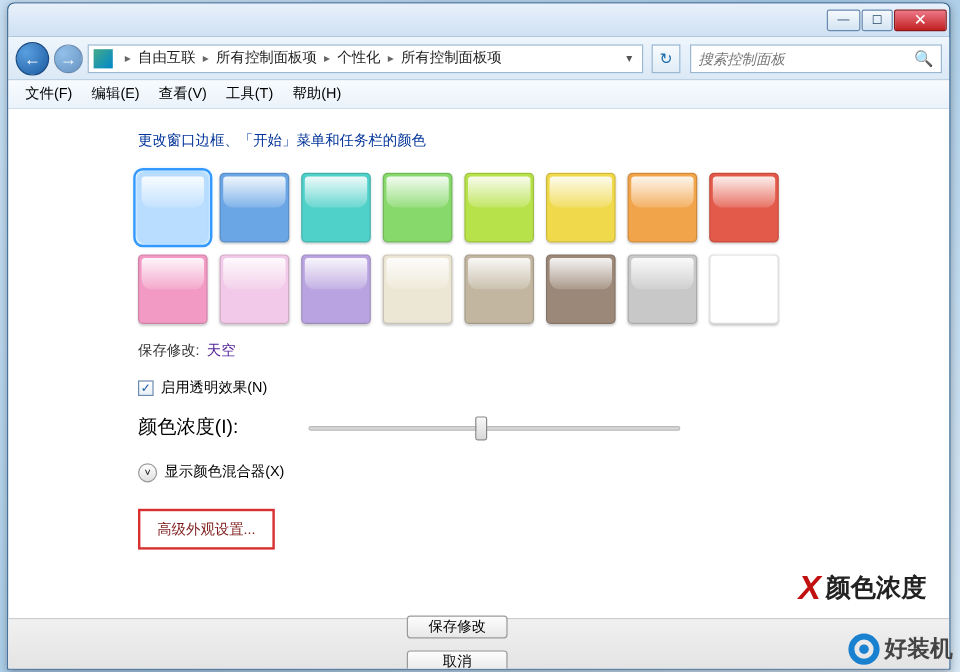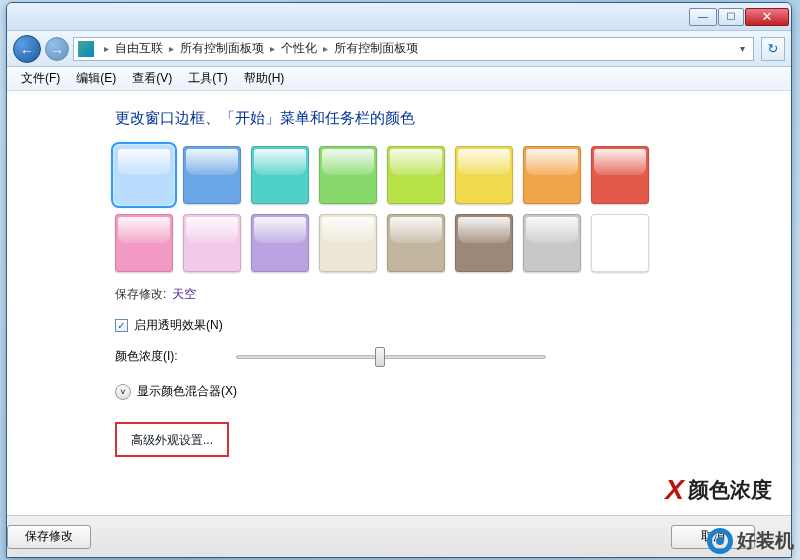--- a/index.html
+++ b/index.html
@@ -22,43 +22,43 @@
 .addr-dd { color: #555; padding: 0 4px; font-size: 10px; }
 .addr-refresh { width: 24px; height: 24px; border: 1px solid #9ab8d4; background: linear-gradient(#f8fbfe,#e0ecf6); margin-left: 3px; display:flex;align-items:center;justify-content:center;color:#1a6aa8;font-size:13px; }
 .search-wrap { width: 210px; height: 24px; background: #fff; border: 1px solid #9ab8d4; margin-left: 4px; display: flex; align-items: center; padding: 0 6px; }
 .search-input { flex: 1; border: none; outline: none; font-size: 12px; color: #999; font-style: italic; }
 .search-icon { color: #2a6ab0; font-size: 13px; }
 
 .menubar { height: 24px; background: linear-gradient(#f8fbfe, #eaf2fa); border-bottom: 1px solid #d0dde8; display: flex; align-items: center; padding: 0 6px; font-size: 12px; }
 .menu-item { padding: 0 8px; cursor: default; }
 
 .content { flex: 1; background: #fff; padding: 18px 0 0 108px; overflow: hidden; position: relative; }
-.heading { color: #003399; font-size: 15px; margin-bottom: 18px; }
+.heading { color: #003399; font-size: 12px; margin-bottom: 18px; }
 
 .swatch-grid { display: flex; flex-wrap: wrap; gap: 10px; width: 600px; margin-bottom: 14px; }
 .swatch { width: 58px; height: 58px; border-radius: 4px; position: relative; cursor: default; box-shadow: inset 0 0 0 1px rgba(0,0,0,0.15), 0 1px 2px rgba(0,0,0,0.2); }
 .swatch::before { content:""; position:absolute; top:3px; left:3px; right:3px; height:45%; border-radius:3px 3px 8px 8px; background: linear-gradient(rgba(255,255,255,0.9), rgba(255,255,255,0.15)); }
 .swatch.selected { outline: 2px solid #3399ff; outline-offset: 2px; box-shadow: 0 0 6px #6bf; }
 
 .field-row { font-size: 12px; margin-bottom: 14px; display: flex; align-items: center; }
 .field-label { color: #333; }
 .field-value { color: #4c1d95; margin-left: 6px; }
 .checkbox { width: 13px; height: 13px; border: 1px solid #6a8ab0; background: linear-gradient(#fff,#e8f0f8); margin-right: 6px; display:inline-flex;align-items:center;justify-content:center;font-size:10px;color:#1a5aa0; }
 
-.slider-row { display:flex; align-items:center; font-size:12px; margin-bottom:18px;text-align:right; }
+.slider-row { display:flex; align-items:center; font-size:16px; margin-bottom:18px;text-align:right; }
 .slider-track { width: 310px; height: 4px; background: #d8d8d8; border:1px solid #bbb; border-radius:2px; margin-left: 58px; position: relative; }
 .slider-thumb { position:absolute; top:-9px; left: 45%; width: 10px; height: 20px; background: linear-gradient(#f8f8f8,#d8d8d8); border:1px solid #888; border-radius:2px; }
 
 .expander { display:flex; align-items:center; font-size:12px; margin-bottom:22px; cursor:default; }
 .expander-chev { width:16px;height:16px;border:1px solid #999;border-radius:50%;background:linear-gradient(#fff,#e0e0e0);display:flex;align-items:center;justify-content:center;font-size:9px;margin-right:6px; }
 
 .adv-link-wrap { display:inline-block; border: 2px solid #d83030; padding: 6px 14px; }
-.adv-link { color: #0f172a; font-size: 12px; text-decoration: none; }
+.adv-link { color: #7f1d1d; font-size: 12px; text-decoration: none; }
 
-.footer { position:absolute; bottom:0; left:0; right:0; height:42px; background: linear-gradient(#f0f0f0,#e4e4e4); border-top:1px solid #ccc; display:flex; justify-content:space-between; align-items:center; padding-right: 36px; gap: 10px; }
+.footer { position:absolute; bottom:0; left:0; right:0; height:42px; background: linear-gradient(#f0f0f0,#e4e4e4); border-top:1px solid #ccc; display:flex; justify-content:center; align-items:center; padding-right: 36px; gap: 10px; flex-direction: column; }
 .footer-btn { width: 84px; height: 24px; font-size:12px; border:1px solid #9a9a9a; background:linear-gradient(#fdfdfd,#e8e8e8); border-radius:3px; cursor:default; }
 
 .watermark1 { position:absolute; right:28px; bottom:54px; font-size:21px; font-weight:bold; color:#222; display:flex;align-items:center; pointer-events:none; }
 .watermark1 .x { color:#c01010; font-size:28px; font-style:italic; margin-right:4px; }
 .watermark2 { position:absolute; right:6px; bottom:6px; font-size:19px; font-weight:bold; color:#444; display:flex;align-items:center; pointer-events:none; }
 .watermark2 .circ { width:26px;height:26px;border:5px solid #1a80d0;border-radius:50%;margin-right:4px;position:relative; }
 .watermark2 .circ::after{content:"";position:absolute;width:8px;height:8px;background:#1a80d0;border-radius:50%;top:4px;left:4px;}
 </style>
 </head>
 <body>
@@ -81,20 +81,24 @@
       <span class="crumb-sep">▸</span>
       <span class="crumb">所有控制面板项</span>
       <span class="crumb-sep">▸</span>
       <span class="crumb">个性化</span>
       <span class="crumb-sep">▸</span>
       <span class="crumb">所有控制面板项</span>
       <span style="flex:1"></span>
       <span class="addr-dd">▾</span>
     </div>
     <div class="addr-refresh">↻</div>
+    <div class="search-wrap">
+      <input class="search-input" placeholder="搜索控制面板" style="">
+      <span class="search-icon">🔍</span>
+    </div>
   </div>
 
   <div class="menubar">
     <span class="menu-item">文件(F)</span>
     <span class="menu-item">编辑(E)</span>
     <span class="menu-item">查看(V)</span>
     <span class="menu-item">工具(T)</span>
     <span class="menu-item">帮助(H)</span>
   </div>
 

